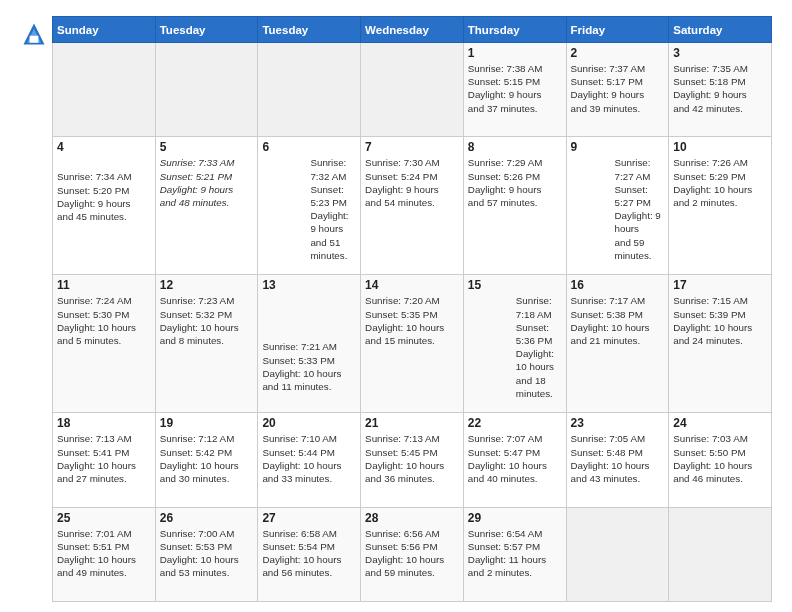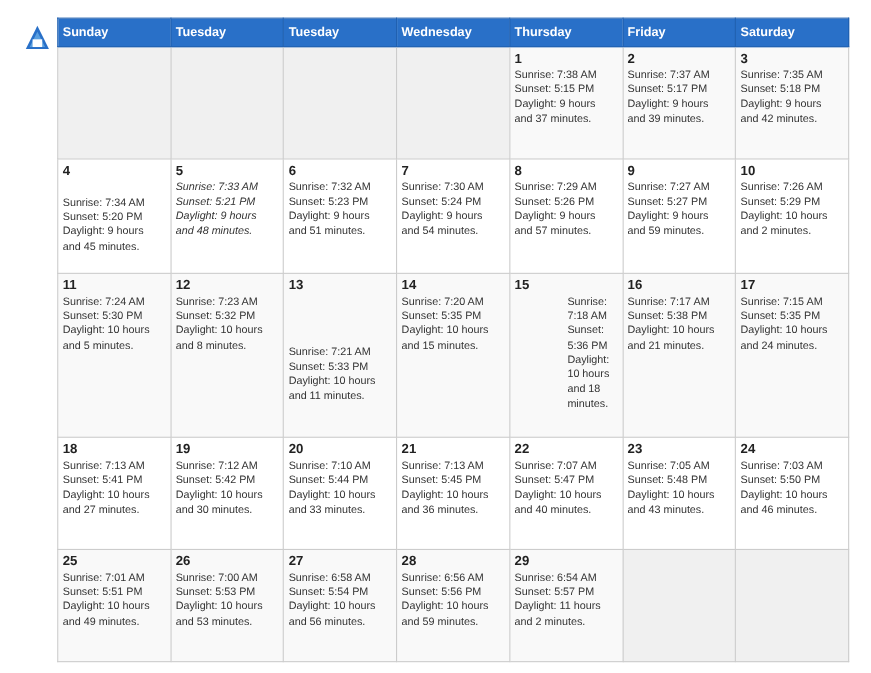--- a/index.html
+++ b/index.html
@@ -182,42 +182,42 @@
           </td>
           <td>
             <span class="day-num">5</span>
             <div class="day-info" style="white-space: pre-line; font-style: italic;">Sunrise: 7:33 AM
 Sunset: 5:21 PM
 Daylight: 9 hours
 and 48 minutes.</div>
           </td>
           <td>
             <span class="day-num">6</span>
-            <div class="day-info" style="white-space: pre-line;">Sunrise: 7:32 AM
+            <div class="day-info" style="white-space: pre-line; margin-left: 48px;">Sunrise: 7:32 AM
 Sunset: 5:23 PM
 Daylight: 9 hours
 and 51 minutes.</div>
           </td>
           <td>
             <span class="day-num">7</span>
             <div class="day-info" style="white-space: pre-line;">Sunrise: 7:30 AM
 Sunset: 5:24 PM
 Daylight: 9 hours
 and 54 minutes.</div>
           </td>
           <td>
             <span class="day-num">8</span>
             <div class="day-info" style="white-space: pre-line;">Sunrise: 7:29 AM
 Sunset: 5:26 PM
 Daylight: 9 hours
 and 57 minutes.</div>
           </td>
           <td>
             <span class="day-num">9</span>
-            <div class="day-info" style="white-space: pre-line;">Sunrise: 7:27 AM
+            <div class="day-info" style="white-space: pre-line; margin-left: 44px;">Sunrise: 7:27 AM
 Sunset: 5:27 PM
 Daylight: 9 hours
 and 59 minutes.</div>
           </td>
           <td>
             <span class="day-num">10</span>
             <div class="day-info" style="white-space: pre-line;">Sunrise: 7:26 AM
 Sunset: 5:29 PM
 Daylight: 10 hours
 and 2 minutes.</div>
@@ -262,21 +262,21 @@
           <td>
             <span class="day-num">16</span>
             <div class="day-info" style="white-space: pre-line;">Sunrise: 7:17 AM
 Sunset: 5:38 PM
 Daylight: 10 hours
 and 21 minutes.</div>
           </td>
           <td>
             <span class="day-num">17</span>
             <div class="day-info" style="white-space: pre-line;">Sunrise: 7:15 AM
-Sunset: 5:35 PM
+Sunset: 5:39 PM
 Daylight: 10 hours
 and 24 minutes.</div>
           </td>
         </tr>
         <tr>
           <td>
             <span class="day-num">18</span>
             <div class="day-info" style="white-space: pre-line;">Sunrise: 7:13 AM
 Sunset: 5:41 PM
 Daylight: 10 hours

